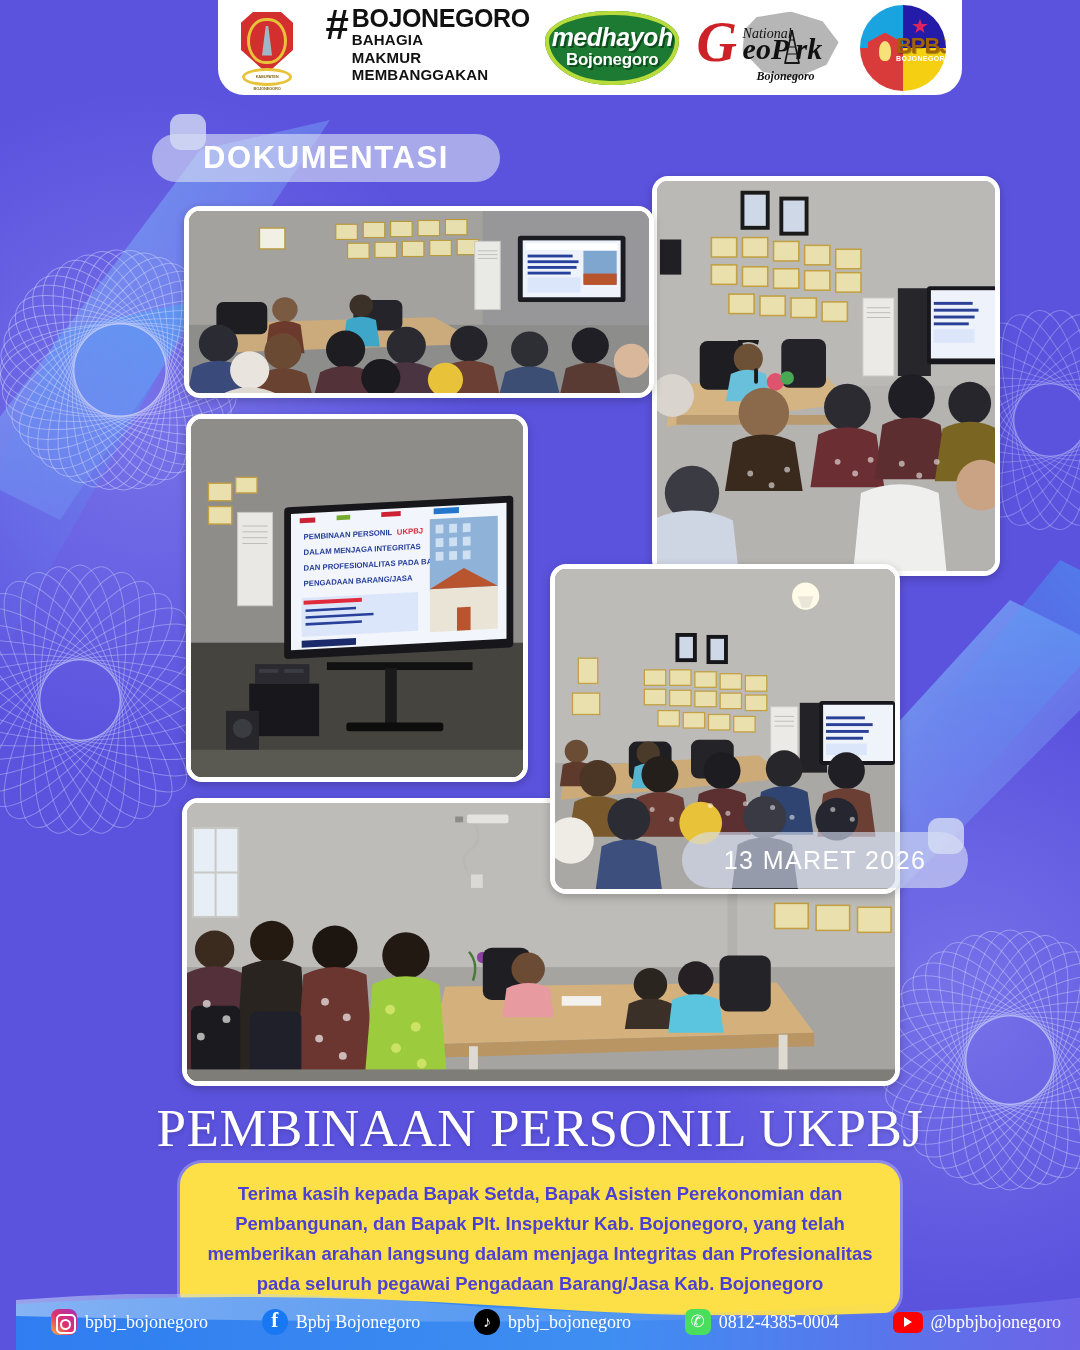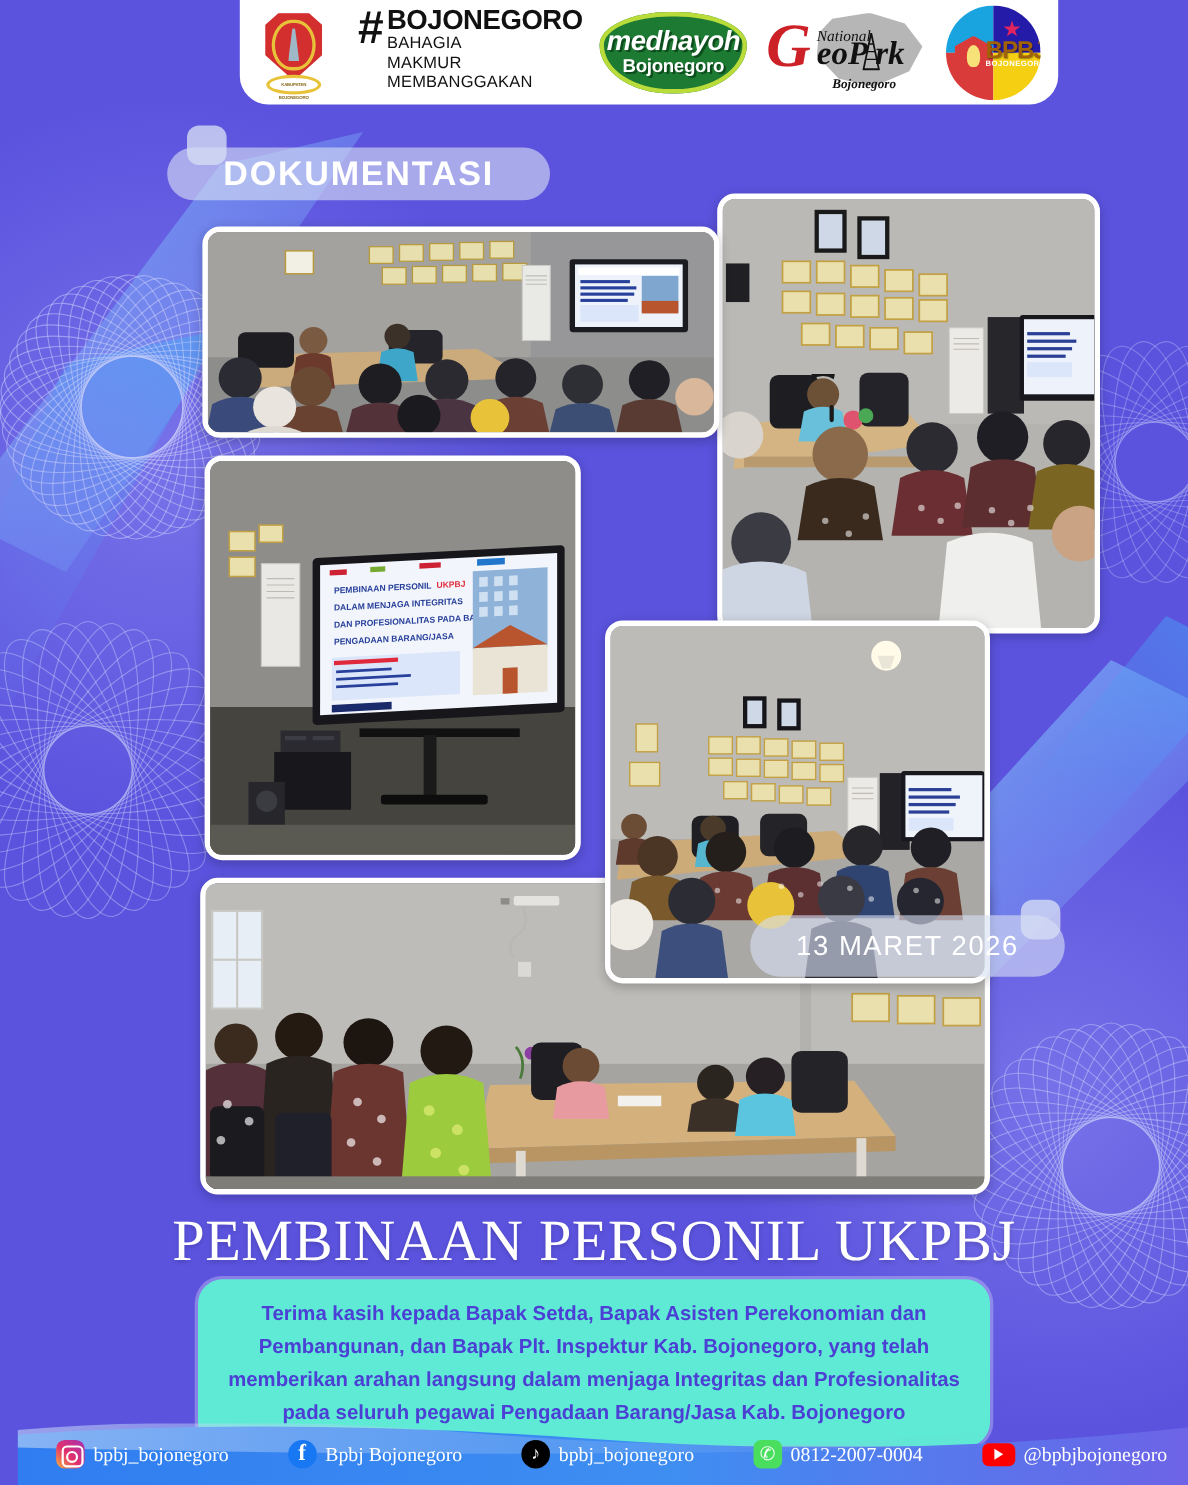--- a/index.html
+++ b/index.html
@@ -45,21 +45,21 @@
   }
   .emblem .base span{
     display:block; font-size:4px; color:#8a6d1e; text-align:center;
     line-height:12px; font-weight:bold; letter-spacing:-.2px;
   }
 
   
   .hashtag-lockup{ display:flex; align-items:flex-start; gap:5px; margin-left:10px; }
   .hash-glyph{ font-size:42px; font-weight:900; color:#111; line-height:.92; letter-spacing:-2px; }
   .hash-words .l1{ font-size:25px; font-weight:900; color:#111; letter-spacing:-.4px; line-height:1; }
-  .hash-words .l2{ font-size:15px; font-weight:400; color:#111; letter-spacing:.2px; line-height:1.18; }
+  .hash-words .l2{ font-size:15px; font-weight:700; color:#111; letter-spacing:.2px; line-height:1.18; }
 
   
   .medhayoh{ position:relative; width:134px; height:74px; }
   .medhayoh .blob{
     position:absolute; inset:0; background:#1d7a33;
     border-radius:48% 48% 48% 48%/40% 40% 60% 60%;
     box-shadow:0 0 0 4px #b9dc3a inset;
   }
   .medhayoh .m1{
     position:absolute; top:14px; left:0; width:100%; text-align:center;
@@ -164,21 +164,21 @@
   #sq2{ left:928px; top:818px; }
 
   
   #maintitle{
     position:absolute; left:0; top:1098px; width:1080px; text-align:center;
     font-family:"Liberation Serif", serif; font-size:53px; color:#fff;
     letter-spacing:.5px; z-index:6; text-shadow:0 2px 4px rgba(0,0,0,.18);
   }
   #caption{
     position:absolute; left:180px; top:1163px; width:720px;
-    background:#5eead4; border-radius:22px; padding:16px 22px;
+    background:#fde047; border-radius:22px; padding:16px 22px;
     text-align:center; color:#4b3fd4; font-size:18.5px; font-weight:800;
     line-height:1.62; z-index:6;
     box-shadow:0 0 0 3px rgba(255,255,255,.28);
   }
 
   
   #footer{
     position:absolute; left:16px; bottom:0; width:1080px; height:56px; z-index:9;
   }
   #footer .wave{ position:absolute; inset:0; }
@@ -883,20 +883,20 @@
     <div class="social">
       <span class="ic ic-tt">
           <span>♪</span>
         </span>
       <span class="lbl">bpbj_bojonegoro</span>
     </div>
     <div class="social">
       <span class="ic ic-wa">
           <span>✆</span>
         </span>
-      <span class="lbl">0812-2007-0004</span>
+      <span class="lbl">0812-4385-0004</span>
     </div>
     <div class="social">
       <span class="ic ic-yt"></span>
       <span class="lbl">@bpbjbojonegoro</span>
     </div>
   </div>
 </div>
 
 </body></html>

